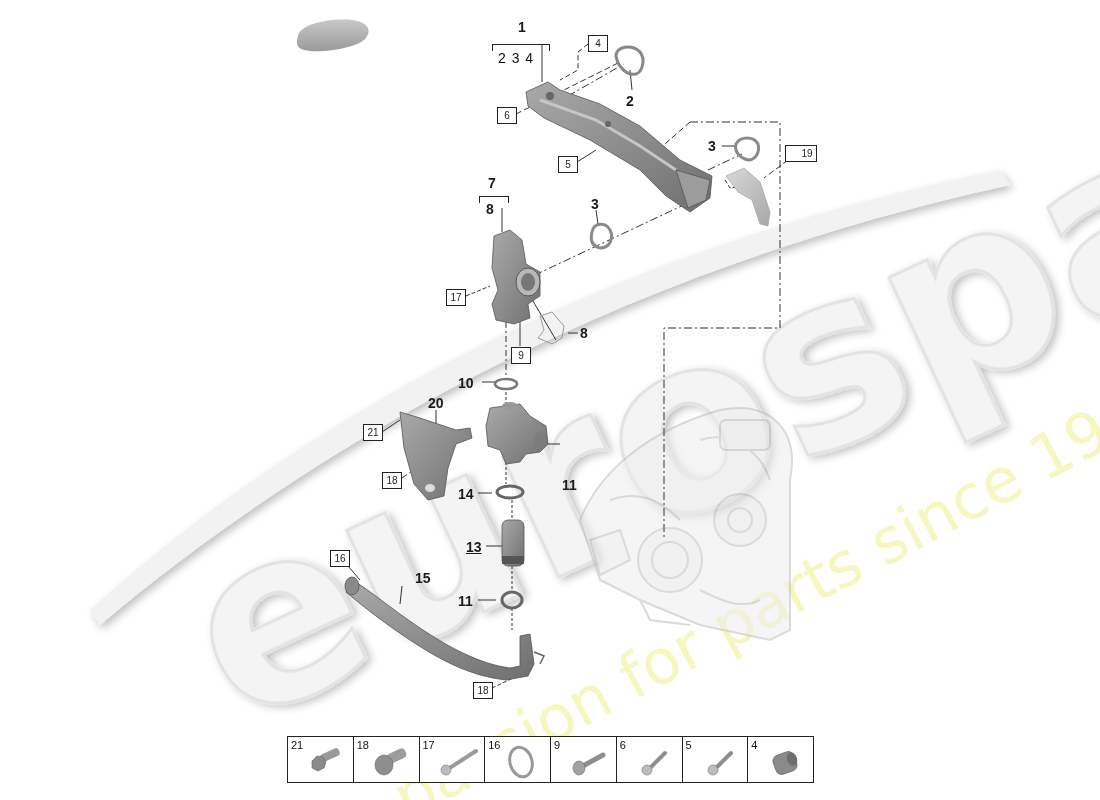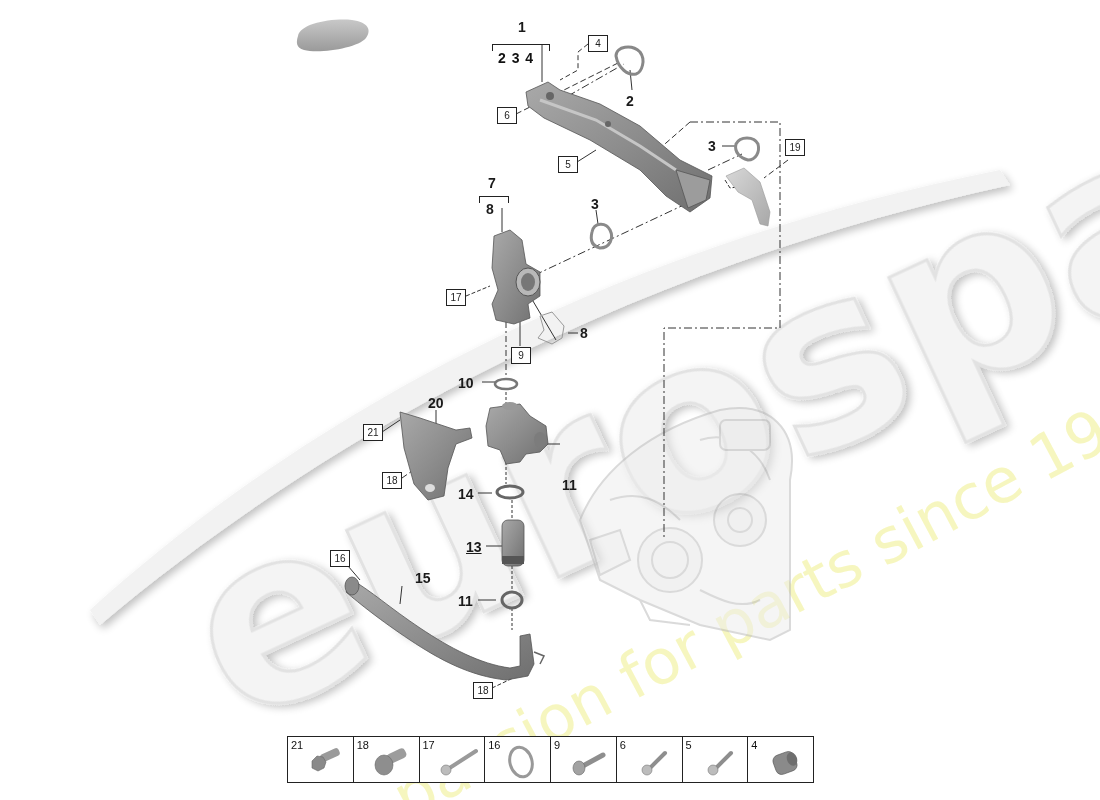--- a/index.html
+++ b/index.html
@@ -9,21 +9,21 @@
   .callout { position: absolute; font-weight: bold; font-size: 14px; color: #1a1a1a;
              font-family: "Liberation Sans", sans-serif; line-height: 1; }
   .boxlabel { position: absolute; border: 1px solid #222; background: #fff;
               font-size: 10px; color: #222; width: 18px; height: 15px;
               display: flex; align-items: center; justify-content: center;
               font-family: "Liberation Sans", sans-serif; }
   .bracket { position: absolute; border-top: 1px solid #222; }
   .bracket::before, .bracket::after { content: ""; position: absolute; top: 0;
               width: 1px; height: 6px; background: #222; }
   .bracket::before { left: 0; } .bracket::after { right: 0; }
-  .group-sub { position: absolute; font-weight: bold; font-size: 14px; letter-spacing: 1px; }
+  .group-sub { position: absolute; font-weight: normal; font-size: 14px; letter-spacing: 1px; }
   .strip { position: absolute; left: 287px; top: 736px; width: 525px; height: 45px;
            border: 1px solid #222; display: flex; background: #fff; }
   .cell { flex: 1; border-right: 1px solid #222; position: relative; }
   .cell:last-child { border-right: none; }
   .cell .num { position: absolute; left: 3px; top: 2px; font-size: 11px; color: #111; }
   .cell svg { position: absolute; left: 14px; top: 8px; }
 </style>
 </head>
 <body>
 
@@ -233,21 +233,21 @@
 <div class="callout" style="left:562px;top:438px;margin-top:40px;">11</div>
 <div class="callout" style="left:458px;top:487px;">14</div>
 <div class="callout" style="left:466px;top:540px;text-decoration:underline;">13</div>
 <div class="callout" style="left:458px;top:594px;">11</div>
 <div class="callout" style="left:415px;top:571px;">15</div>
 <div class="callout" style="left:428px;top:396px;">20</div>
 
 <div class="boxlabel" style="left:588px;top:35px;">4</div>
 <div class="boxlabel" style="left:497px;top:107px;">6</div>
 <div class="boxlabel" style="left:558px;top:156px;">5</div>
-<div class="boxlabel" style="left:785px;top:139px;">19</div>
+<div class="boxlabel" style="left:785px;top:145px;padding-left:12px;">19</div>
 <div class="boxlabel" style="left:446px;top:289px;">17</div>
 <div class="boxlabel" style="left:511px;top:347px;">9</div>
 <div class="boxlabel" style="left:363px;top:424px;">21</div>
 <div class="boxlabel" style="left:382px;top:472px;">18</div>
 <div class="boxlabel" style="left:330px;top:550px;">16</div>
 <div class="boxlabel" style="left:473px;top:682px;">18</div>
 
 <div class="strip">
   <div class="cell">
     <span class="num">21</span>

